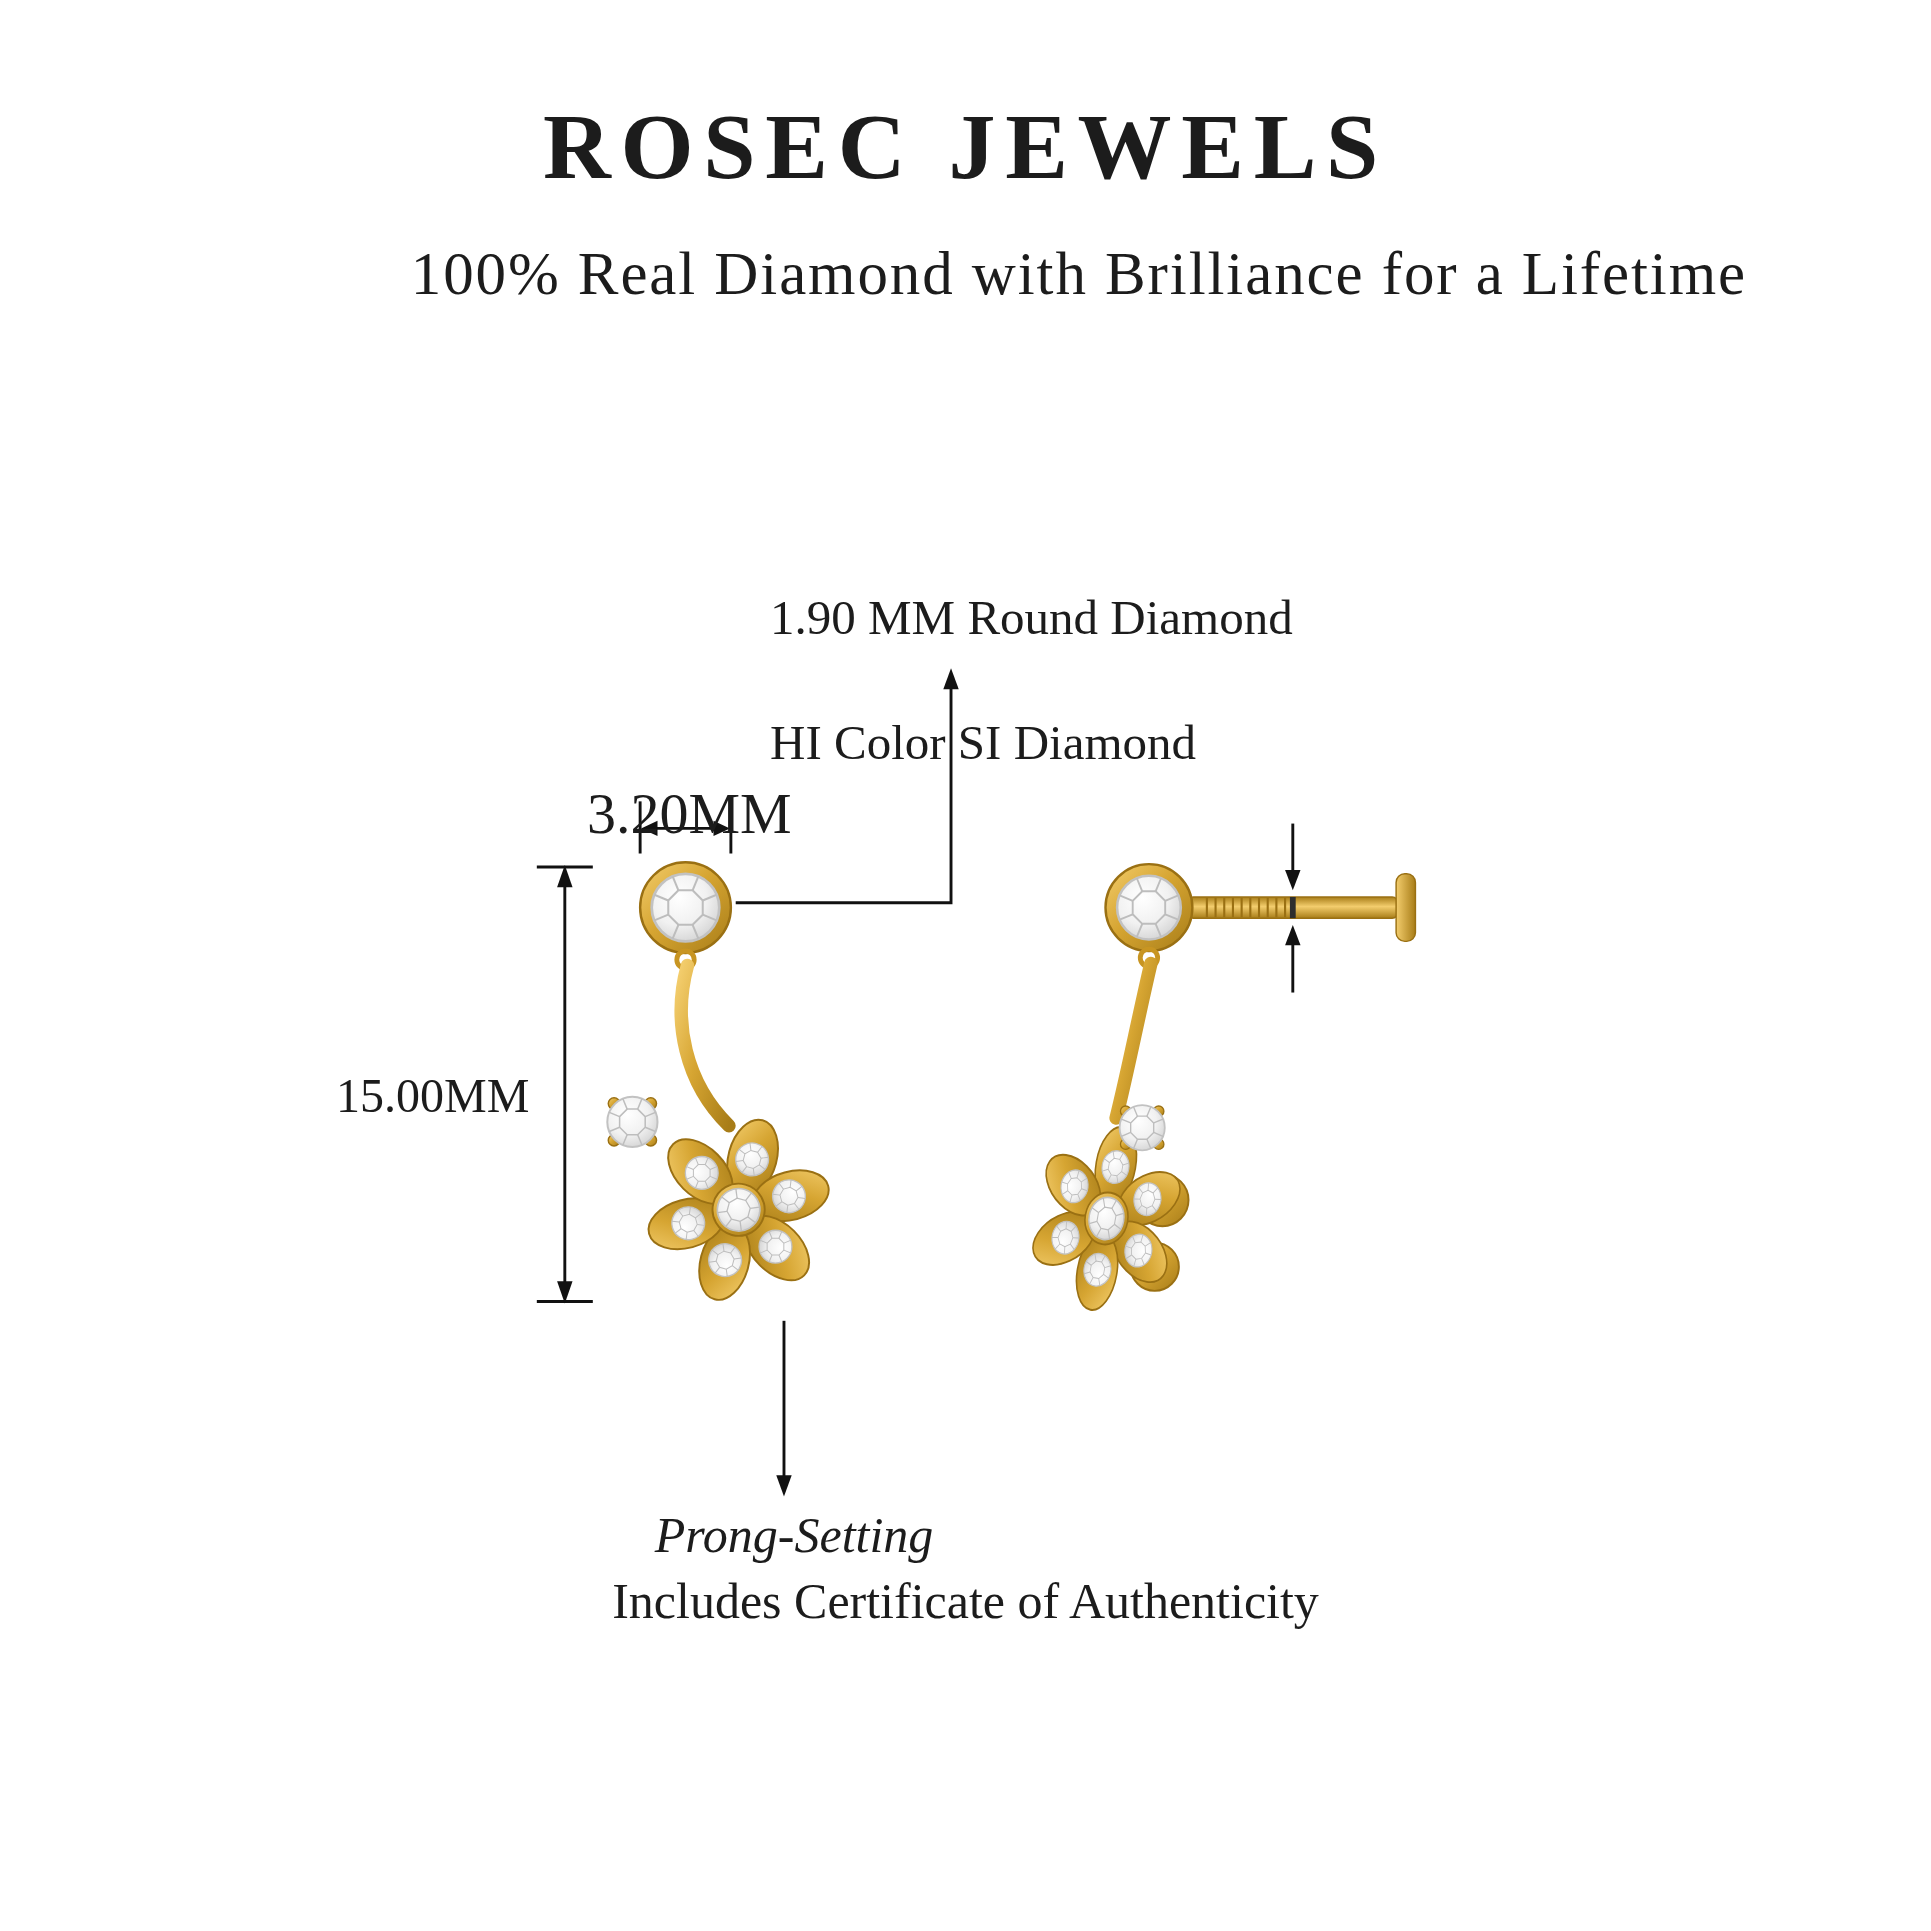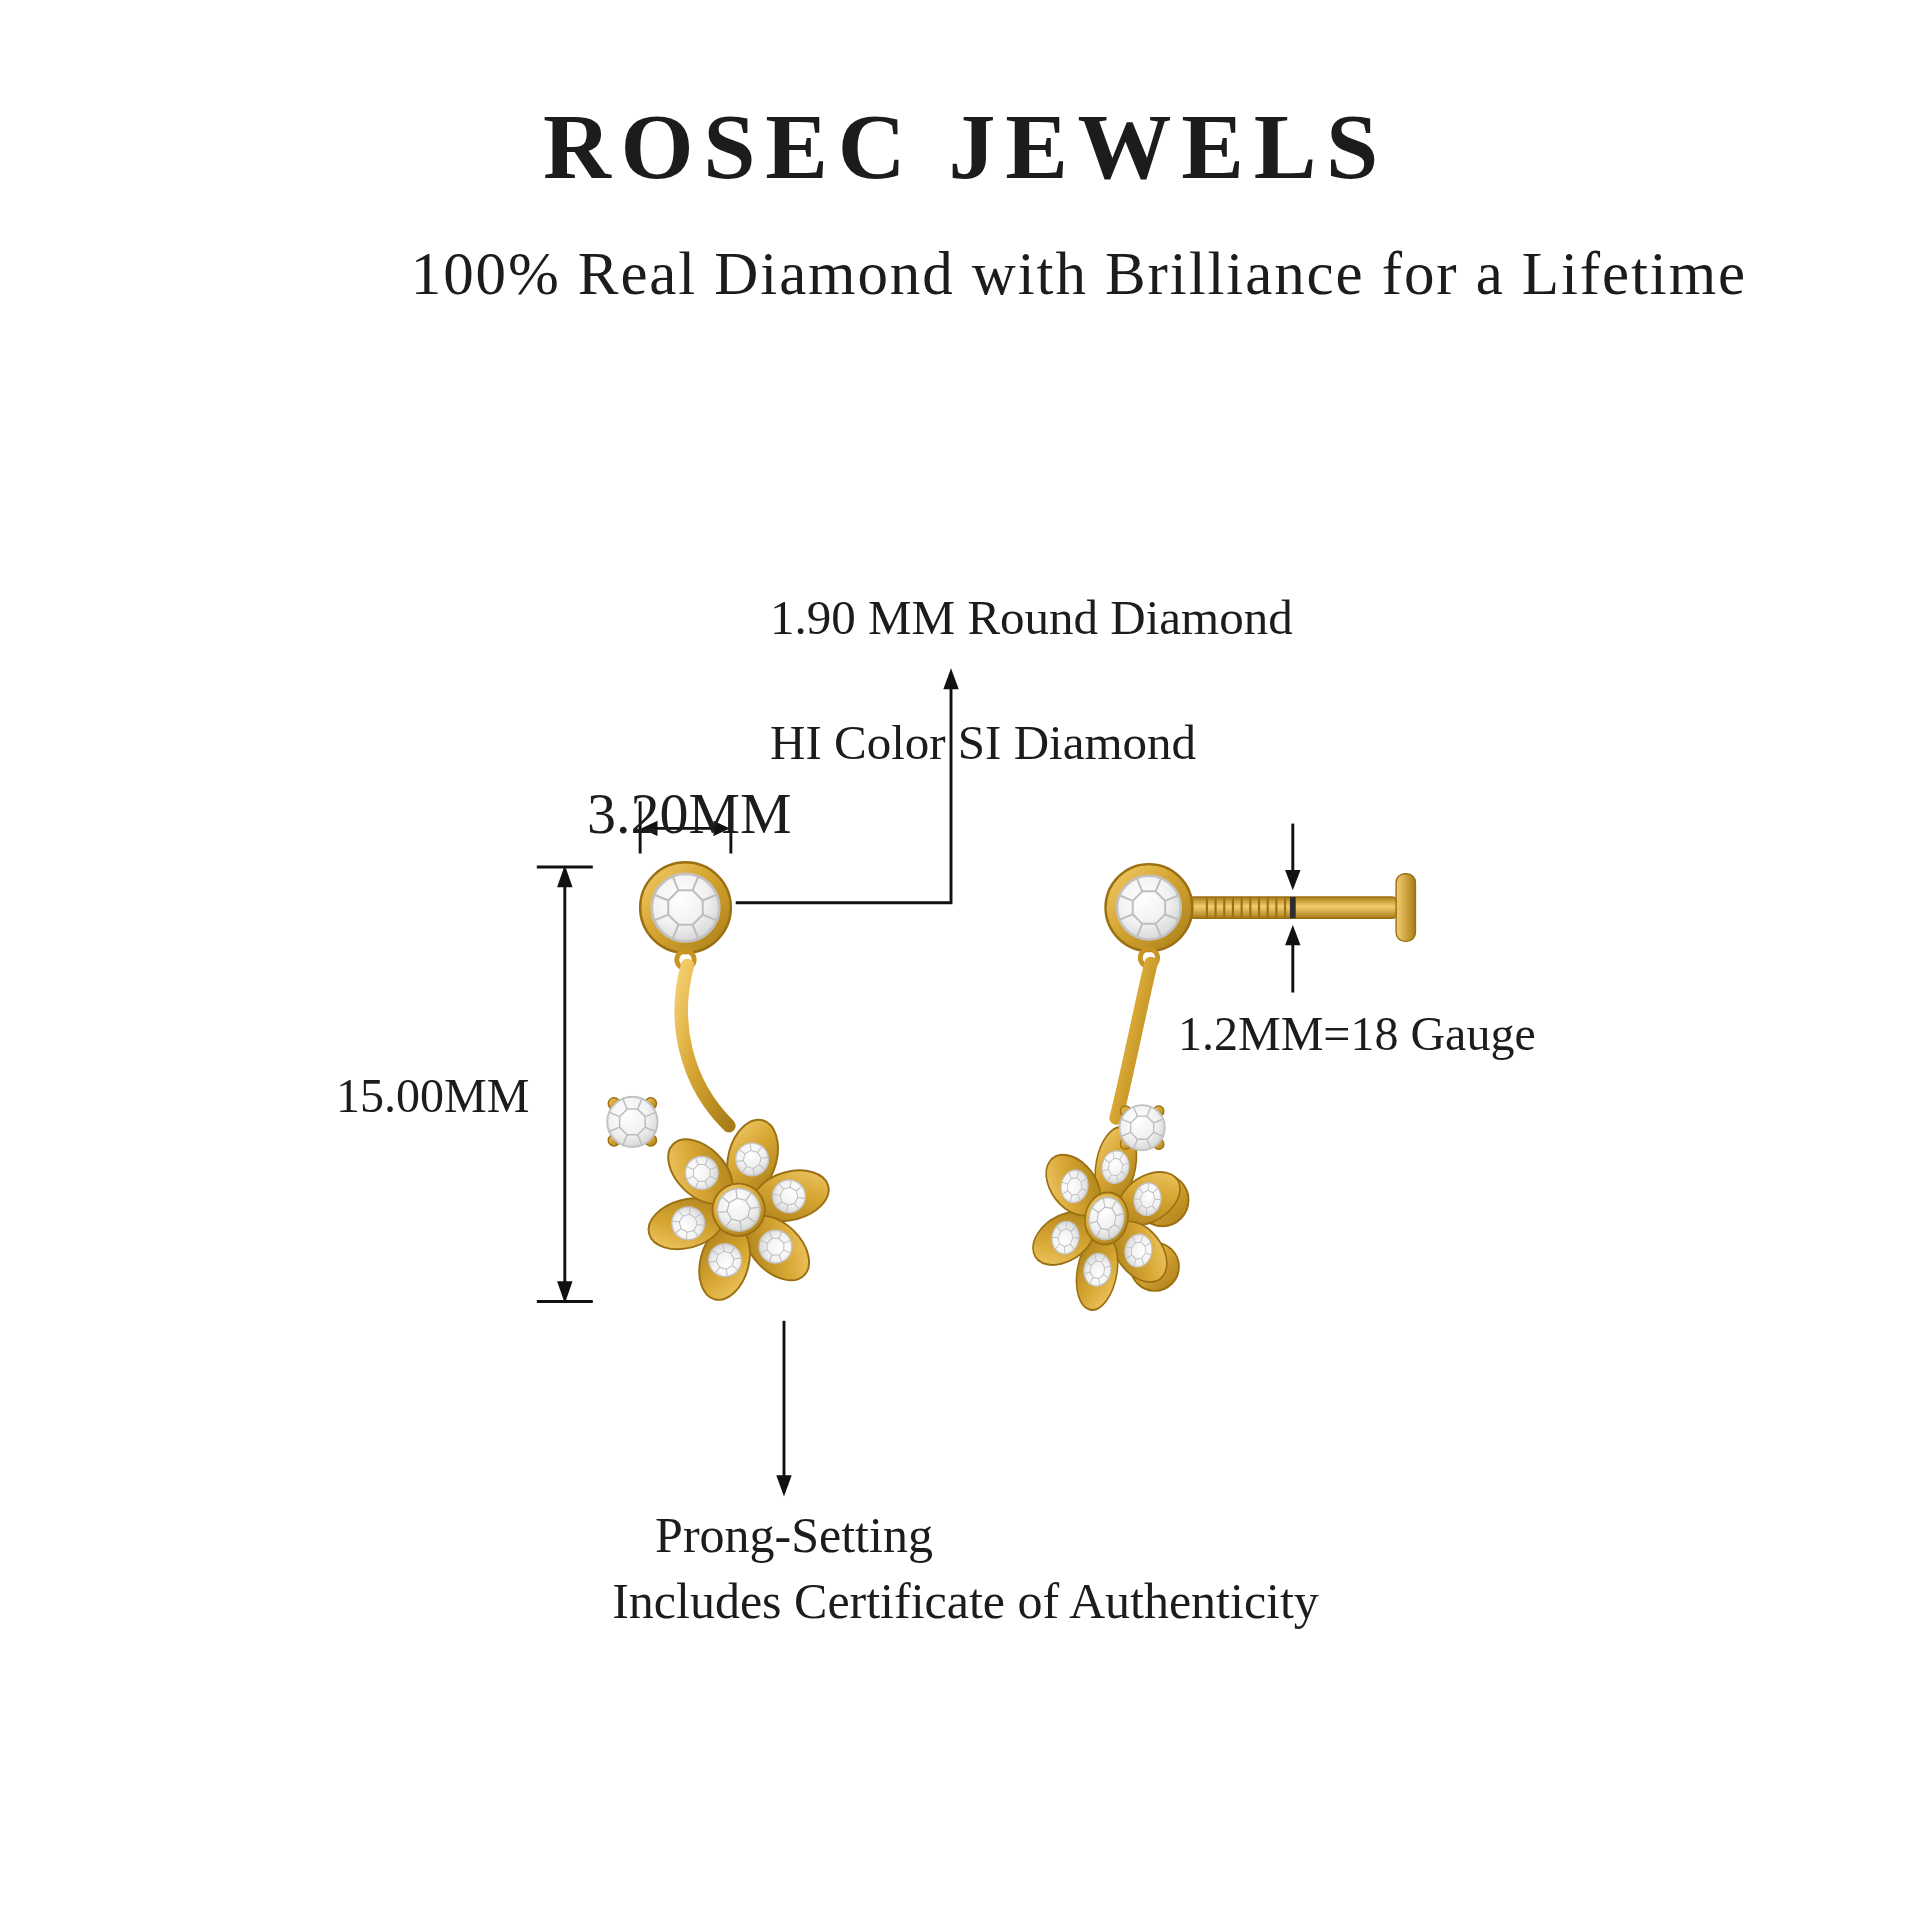--- a/index.html
+++ b/index.html
@@ -11,21 +11,21 @@
   }
   .canvas { position:relative; width:1931px; height:1931px; overflow:hidden; background: var(--background,#fff); }
   .art { position:absolute; left:0; top:0; width:1931px; height:1931px; }
   .txt { position:absolute; white-space:pre-line; }
   .brand   { top:92px; left:0; width:1931px; text-align:center; font-size:94px; font-weight:700; letter-spacing:9.7px; }
   .tagline { top:239px; left:0; width:1747px; text-align:right; font-size:61px; letter-spacing:1.9px; }
   .spec    { top:524px; left:731px; font-size:49px; line-height:1.28;margin-left:39px; }
   .width-label  { top:780px; left:587px; width:203px; text-align:center; font-size:58px; }
   .height-label { top:1068px; left:336px; width:212px; font-size:48px; }
   .gauge-label  { top:1006px; left:1178px; font-size:48px; }
-  .prong-label  { top:1506px; left:630px; width:328px; text-align:center; font-size:50px; }
+  .prong-label  { top:1506px; left:630px; width:328px; text-align:center; font-size:50px;font-style:italic; }
   .footer  { top:1572px; left:0; width:1931px; text-align:center; font-size:50px; }
 </style>
 </head>
 <body>
 
 <div class="canvas">
 
   <svg class="art" viewBox="0 0 2000 2000" aria-hidden="true">
     <defs>
       <radialGradient id="gDiam" cx="40%" cy="35%" r="75%">
@@ -162,18 +162,17 @@
   <div class="txt brand">ROSEC JEWELS</div>
   <div class="txt tagline">100% Real Diamond with Brilliance for a Lifetime</div>
 
   <div class="txt spec">
     <div>1.90 MM Round Diamond</div>
     <div>HI Color SI Diamond</div>
   </div>
 
   <div class="txt width-label">3.20MM</div>
   <div class="txt height-label">15.00MM</div>
-  <div class="txt gauge-label">1.2MM=18 Gauge</div>
   <div class="txt prong-label">Prong-Setting</div>
 
   <div class="txt footer">Includes Certificate of Authenticity</div>
 </div>
 
 
 </body></html>

